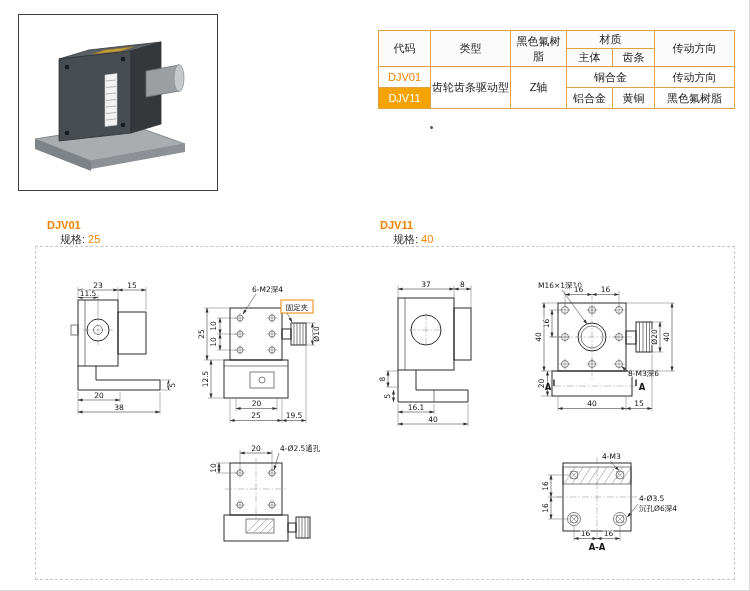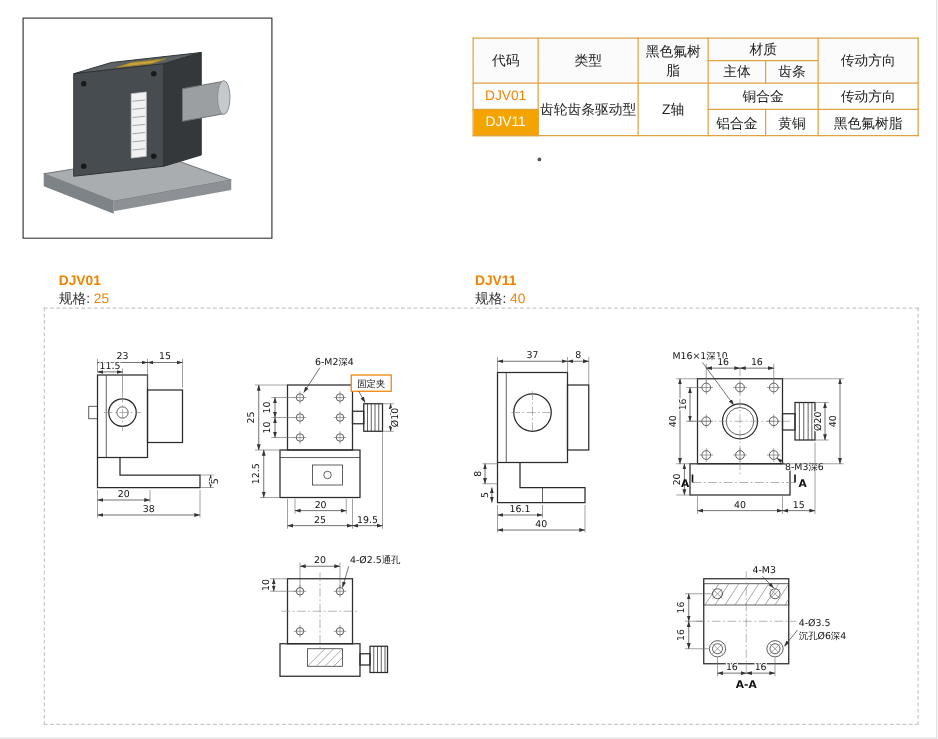--- a/index.html
+++ b/index.html
@@ -21,21 +21,21 @@
   .code2 { background:#f5a300 !important; color:#fff; font-weight:bold; }
 
   .stray-dot { position:absolute; left:430px; top:126px; width:3px; height:3px;
                background:#555; border-radius:50%; }
 
   .draw-area { position:absolute; left:35px; top:246px; width:700px; height:334px;
                border:1px dashed #c8c8c8; }
 
   .sec-head { position:absolute; font-size:11px; line-height:14px; }
   .sec-code { color:#f08300; font-weight:bold; }
-  .sec-spec { color:#333; }
+  .sec-spec { color:#333;margin-left:13px; }
   .sec-spec .val { color:#f08300; margin-left:3px; }
 
   .drawing { position:absolute; }
 
   
   .ol  { fill:none; stroke:#2b2b2b; stroke-width:1; }
   .ol2 { fill:none; stroke:#2b2b2b; stroke-width:0.6; }
   .ext { fill:none; stroke:#6a6a6a; stroke-width:0.5; }
   .dim { fill:none; stroke:#444; stroke-width:0.6; }
   .cl  { fill:none; stroke:#888; stroke-width:0.5; stroke-dasharray:7 2 1.5 2; }

